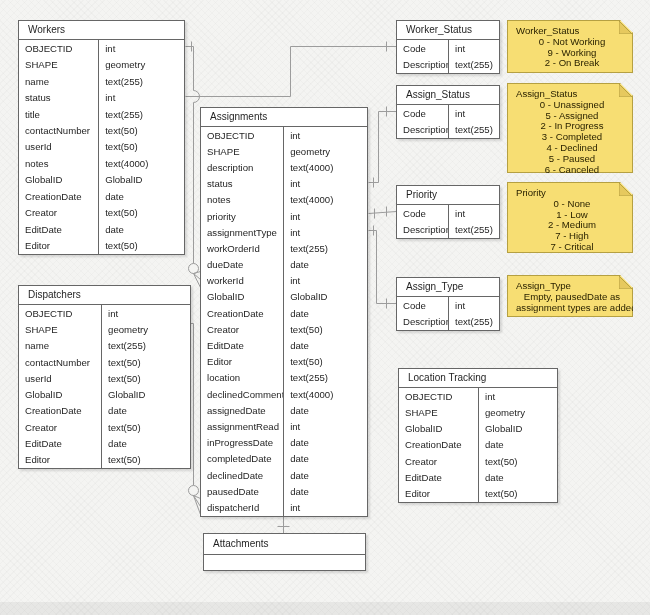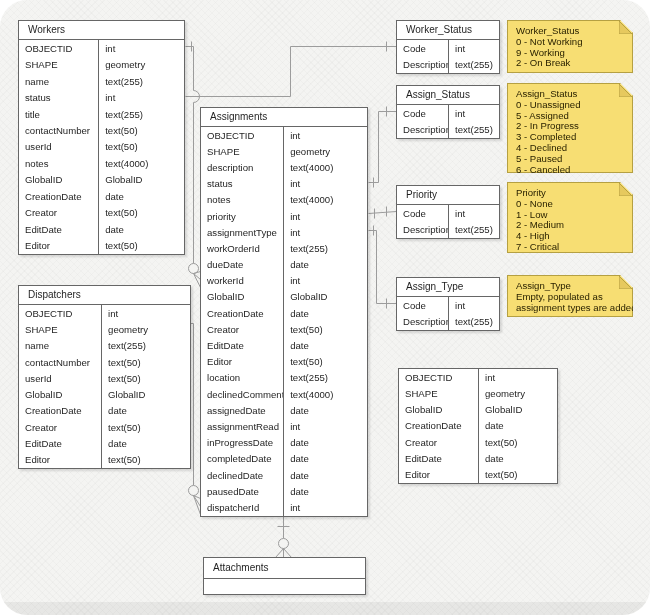--- a/index.html
+++ b/index.html
@@ -5,21 +5,20 @@
   html,body{margin:0;padding:0;}
   #canvas{
     position:relative;
     width:650px;height:615px;
     background-color:#f4f4f2;
     background-image:
       repeating-linear-gradient(45deg, rgba(0,0,0,0.018) 0 1px, transparent 1px 5px),
       repeating-linear-gradient(-45deg, rgba(0,0,0,0.018) 0 1px, transparent 1px 5px);
     font-family:"Liberation Sans", sans-serif;
     overflow:hidden;
-    border-radius:27px;
   }
   .wires{position:absolute;left:0;top:0;}
 
   
   .entity{
     position:absolute;
     background:#ffffff;
     border:1px solid var(--table-border,#666);
     box-shadow:1.5px 1.5px 2px rgba(0,0,0,.12);
     font-size:9.6px;
@@ -55,21 +54,21 @@
     clip-path:polygon(0 0, calc(100% - 13px) 0, 100% 13px, 100% 100%, 0 100%);
     box-sizing:border-box;
     padding:5px 4px 0 8px;
     font-size:9.6px;
     line-height:10.8px;
     color:#2b2300;
     box-shadow:1.5px 1.5px 2px rgba(0,0,0,.15);
   }
   .note .fold{position:absolute;top:0;right:0;}
   .note-title{white-space:nowrap;}
-  .note-line{white-space:nowrap;}
+  .note-line{white-space:nowrap;text-align:center;}
 
   .bottom-strip{
     position:absolute;left:0;bottom:0;width:650px;height:13px;
     background:rgba(0,0,0,0.05);
   }
 </style>
 </head>
 <body>
 
 <div id="canvas">
@@ -434,20 +433,21 @@
         </div>
 
         <div class="erow">
           <span class="fname">Description</span>
           <span class="ftype">text(255)</span>
         </div>
       </div>
   </div>
 
   <div class="entity" style="left:398px;top:368px;width:160px;--rh:16.25px;--c1:50%">
+    <div class="entity-title">Location Tracking</div>
     <div>
 
         <div class="erow">
           <span class="fname">OBJECTID</span>
           <span class="ftype">int</span>
         </div>
 
         <div class="erow">
           <span class="fname">SHAPE</span>
           <span class="ftype">geometry</span>
@@ -474,21 +474,21 @@
           <span class="ftype">date</span>
         </div>
 
         <div class="erow">
           <span class="fname">Editor</span>
           <span class="ftype">text(50)</span>
         </div>
       </div>
   </div>
 
-  <div class="entity" style="left:203px;top:557px;width:163px">
+  <div class="entity" style="left:203px;top:533px;width:163px">
     <div class="entity-title" style="height:20px;line-height:20px">Attachments</div>
     <div class="empty-row"></div>
   </div>
 
   <div class="note" style="left:507px;top:20px;height:53px">
     <svg class="fold" width="13" height="13" viewBox="0 0 13 13">
       <path d="M0,0 L13,13 L0,13 Z" fill="#E6C95E" stroke="#B5A042" stroke-width="1"></path>
     </svg>
     <div class="note-title">Worker_Status</div>
     <div>
@@ -519,31 +519,31 @@
   <div class="note" style="left:507px;top:182px;height:71px">
     <svg class="fold" width="13" height="13" viewBox="0 0 13 13">
       <path d="M0,0 L13,13 L0,13 Z" fill="#E6C95E" stroke="#B5A042" stroke-width="1"></path>
     </svg>
     <div class="note-title">Priority</div>
     <div>
 
     <div class="note-line">0 - None</div>
         <div class="note-line">1 - Low</div>
         <div class="note-line">2 - Medium</div>
-        <div class="note-line">4 - High</div>
+        <div class="note-line">7 - High</div>
         <div class="note-line">7 - Critical</div>
       </div>
   </div>
 
   <div class="note" style="left:507px;top:275px;height:42px">
     <svg class="fold" width="13" height="13" viewBox="0 0 13 13">
       <path d="M0,0 L13,13 L0,13 Z" fill="#E6C95E" stroke="#B5A042" stroke-width="1"></path>
     </svg>
     <div class="note-title">Assign_Type</div>
     <div>
 
-    <div class="note-line">Empty, populated as</div>
+    <div class="note-line">Empty, pausedDate as</div>
         <div class="note-line">assignment types are added</div>
       </div>
   </div>
 
   <div class="bottom-strip"></div>
 </div>
 
 </body></html>

